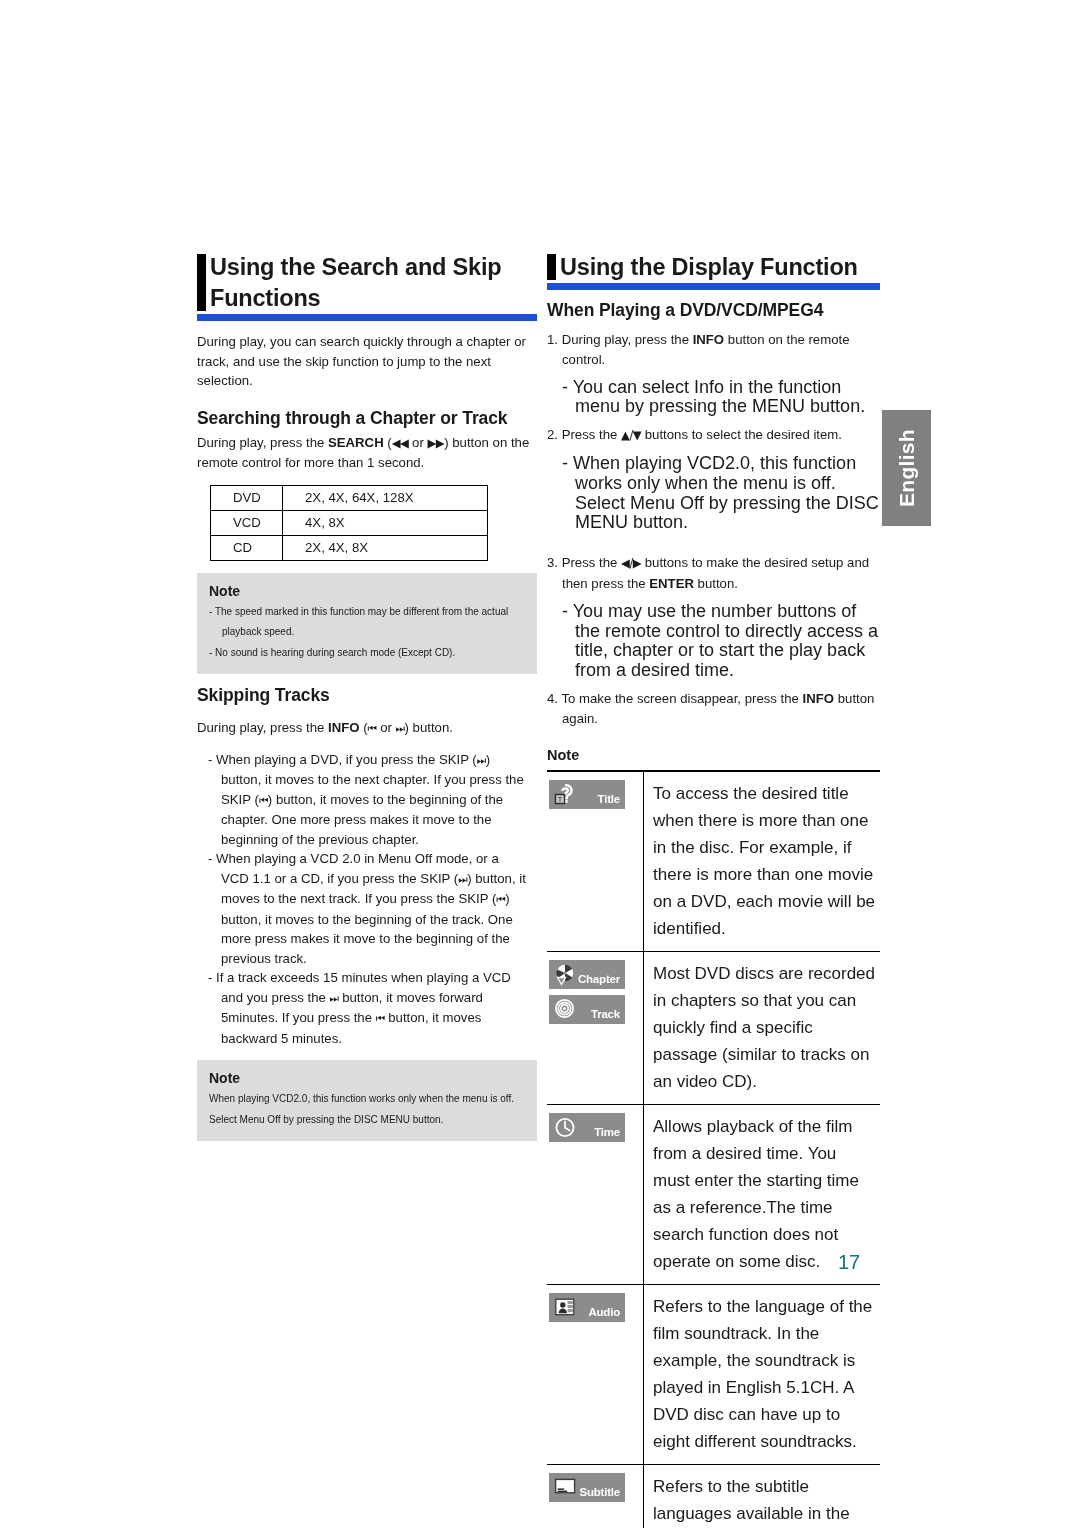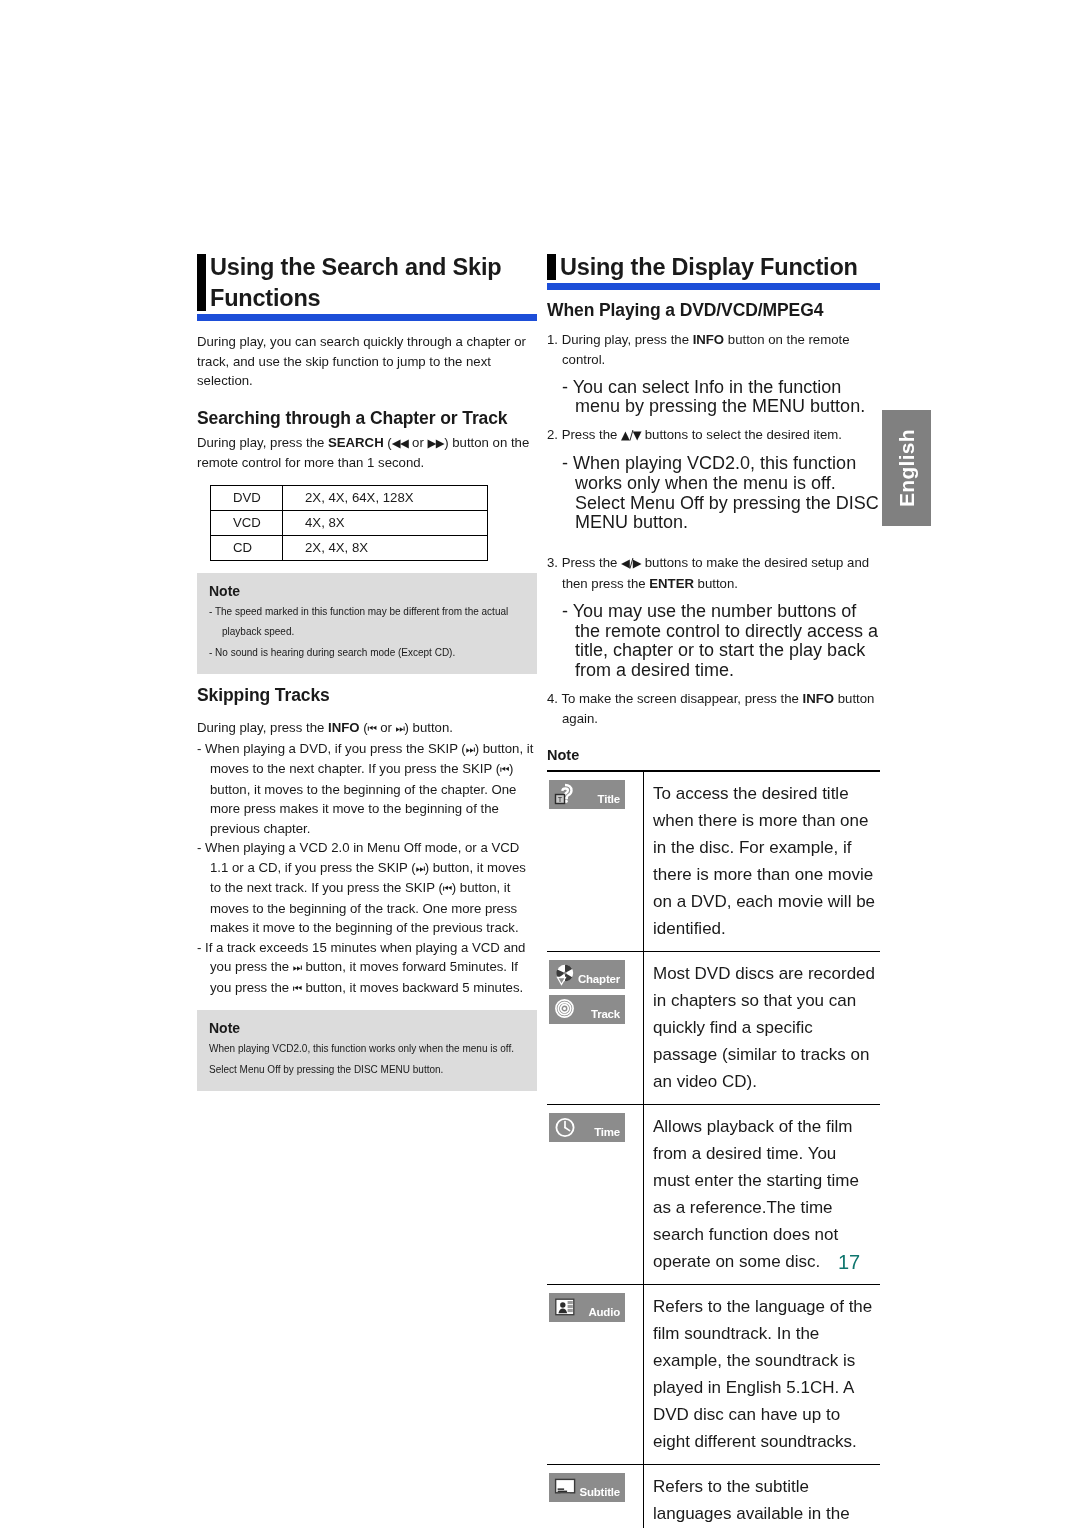--- a/index.html
+++ b/index.html
@@ -102,21 +102,21 @@
     line-height: 20.5px;
     padding-left: 13px;
     text-indent: -13px;
   }
   .note-box .note-line.plain {
     padding-left: 0;
     text-indent: 0;
   }
 
   
-  .dashlist { margin: 0; }
+  .dashlist { margin: 11px; }
   .dash {
     font-size: 13.2px;
     line-height: 19.5px;
     padding-left: 13px;
     text-indent: -13px;
     margin-bottom: 0;
   }
   .numlist { margin: 0; }
   .num {
     font-size: 13.2px;

